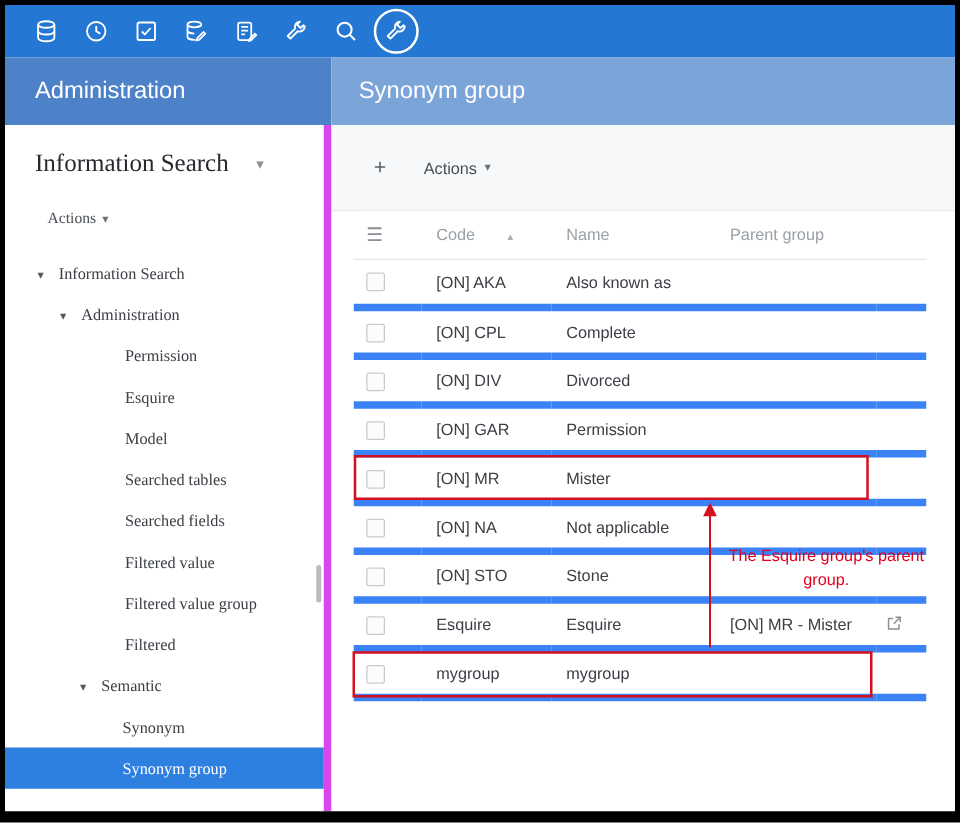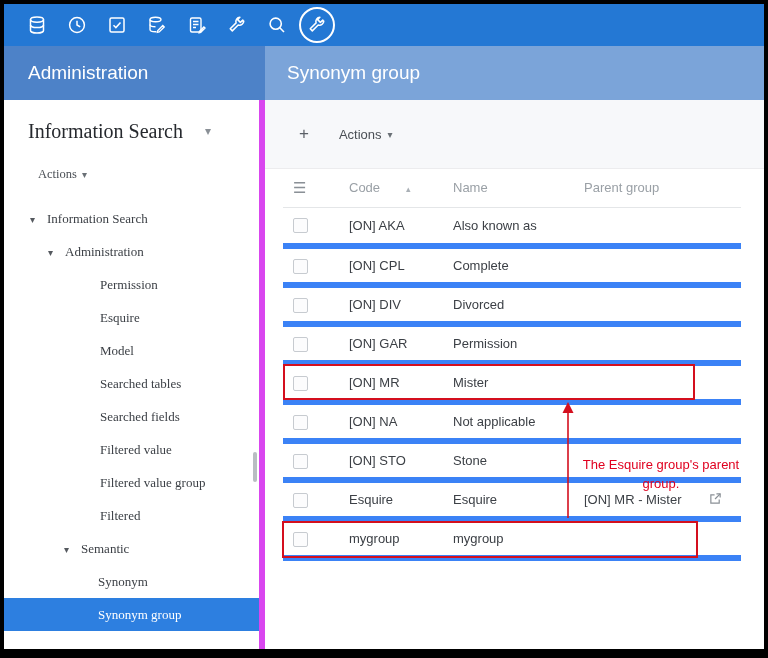--- a/index.html
+++ b/index.html
@@ -159,21 +159,21 @@
   
   .ann-rect {
     position: absolute;
     border: 2px solid #d40f1e;
     pointer-events: none;
   }
   .ann-rect1 { left: 283px; top: 364px; width: 412px; height: 36px; }
   .ann-rect2 { left: 282px; top: 521px; width: 416px; height: 37px; }
   .ann-arrow { position: absolute; left: 558px; top: 402px; pointer-events: none; }
   .ann-text {
-    position: absolute; left: 580px; top: 456px; width: 162px;
+    position: absolute; left: 580px; top: 436px; width: 162px;
     color: #e0001f; font-size: 13px; line-height: 1.45;
     text-align: center; pointer-events: none;
   }
 </style>
 </head>
 <body>
 
 <div class="frame">
   <div class="app">
 

